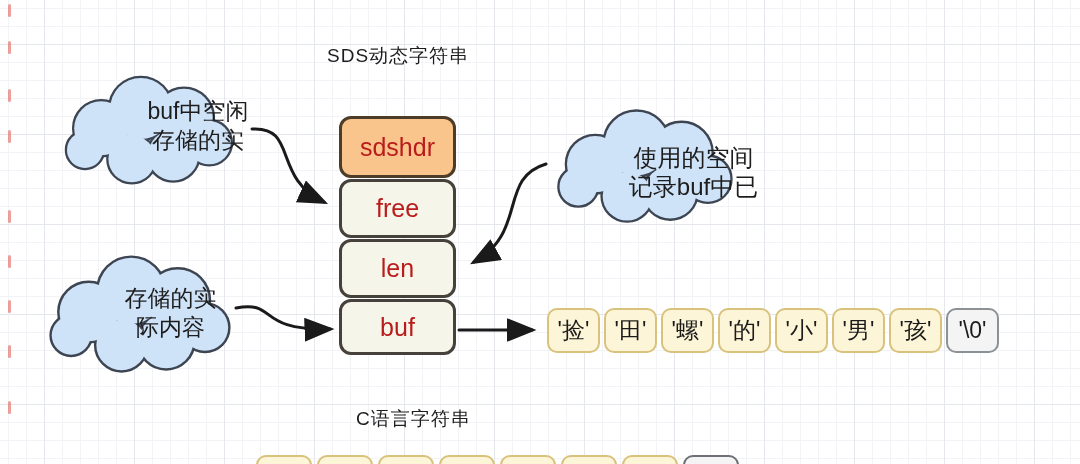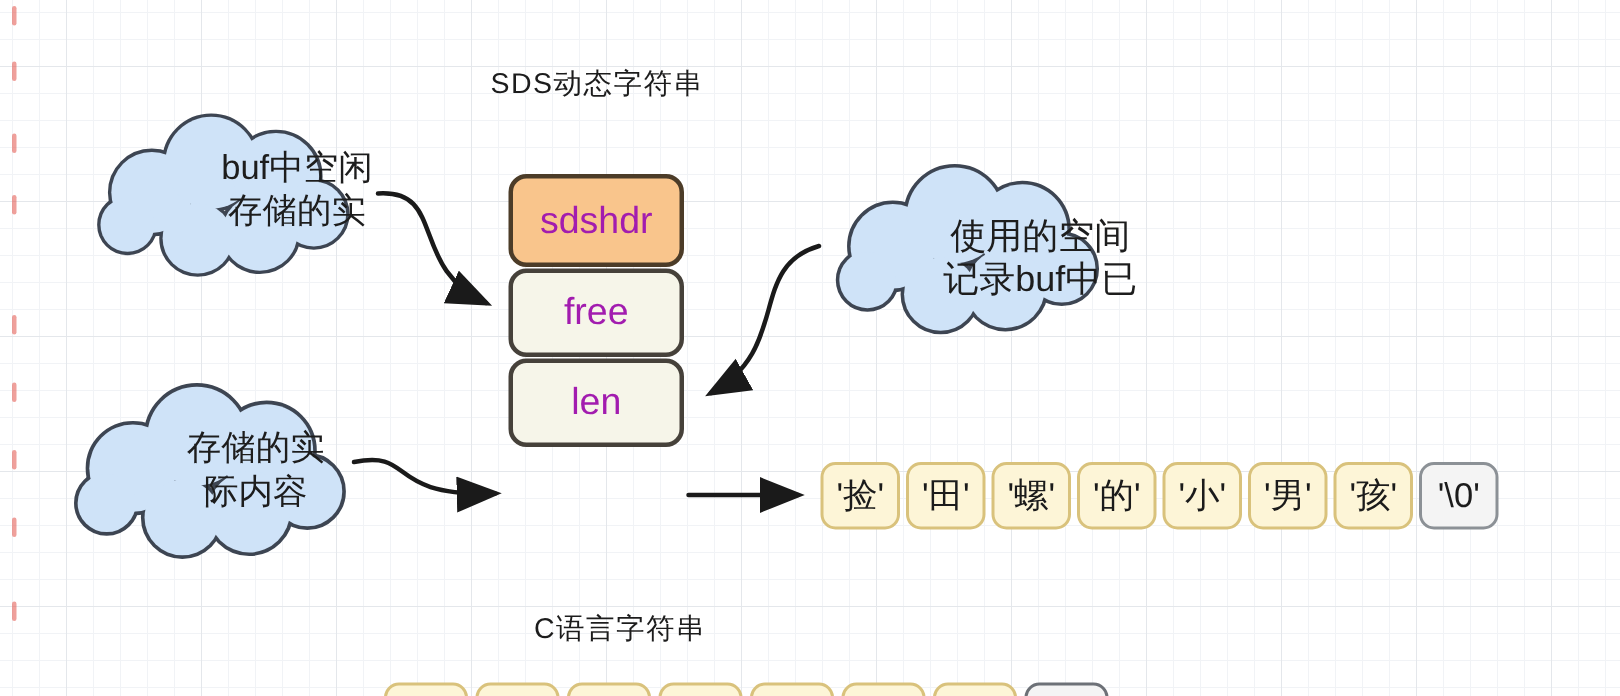--- a/index.html
+++ b/index.html
@@ -16,21 +16,21 @@
     background-position:44px 0,0 44px,8px 0,0 8px;
   }
   .abs{position:absolute;}
   .title{font-size:19px;color:#1c1c1c;letter-spacing:1px;white-space:nowrap;}
   .overlay{position:absolute;left:0;top:0;pointer-events:none;}
   .cloud-text{position:absolute;text-align:center;font-size:23px;line-height:29px;color:#1d1d1d;margin-left:48px;}
   .sbox{
     position:absolute;left:339px;width:117px;box-sizing:border-box;
     border:3px solid #46413a;border-radius:12px;background:#f6f5e9;
     display:flex;align-items:center;justify-content:center;
-    font-size:25px;color:#a21caf;
+    font-size:25px;color:#b91c1c;
   }
   .sbox.header{background:#f9c58c;border-color:#4c3c28;}
   .cell{
     position:absolute;top:308px;height:45px;width:53px;box-sizing:border-box;
     border:2px solid #d9c27c;border-radius:10px;background:#fdf5d7;
     display:flex;align-items:center;justify-content:center;
     font-size:23px;color:#1b1b1b;
   }
   .cell.terminator{background:#f4f4f4;border-color:#8c9196;}
   .pcell{
@@ -106,20 +106,21 @@
     <div>记录buf中已</div>
   </div>
   <div class="cloud-text" style="left:35px;top:284px;width:175px">
     <div>存储的实</div>
     <div>际内容</div>
   </div>
 
   <div class="sbox header" style="top:116px;height:62px">sdshdr</div>
   <div class="sbox" style="top:179px;height:59px">free</div>
   <div class="sbox" style="top:239px;height:59px">len</div>
+  <div class="sbox" style="top:299px;height:56px">buf</div>
 
   <div class="cell" style="left:547px">'捡'</div>
   <div class="cell" style="left:604px">'田'</div>
   <div class="cell" style="left:661px">'螺'</div>
   <div class="cell" style="left:718px">'的'</div>
   <div class="cell" style="left:775px">'小'</div>
   <div class="cell" style="left:832px">'男'</div>
   <div class="cell" style="left:889px">'孩'</div>
   <div class="cell terminator" style="left:946px">'\0'</div>
 

